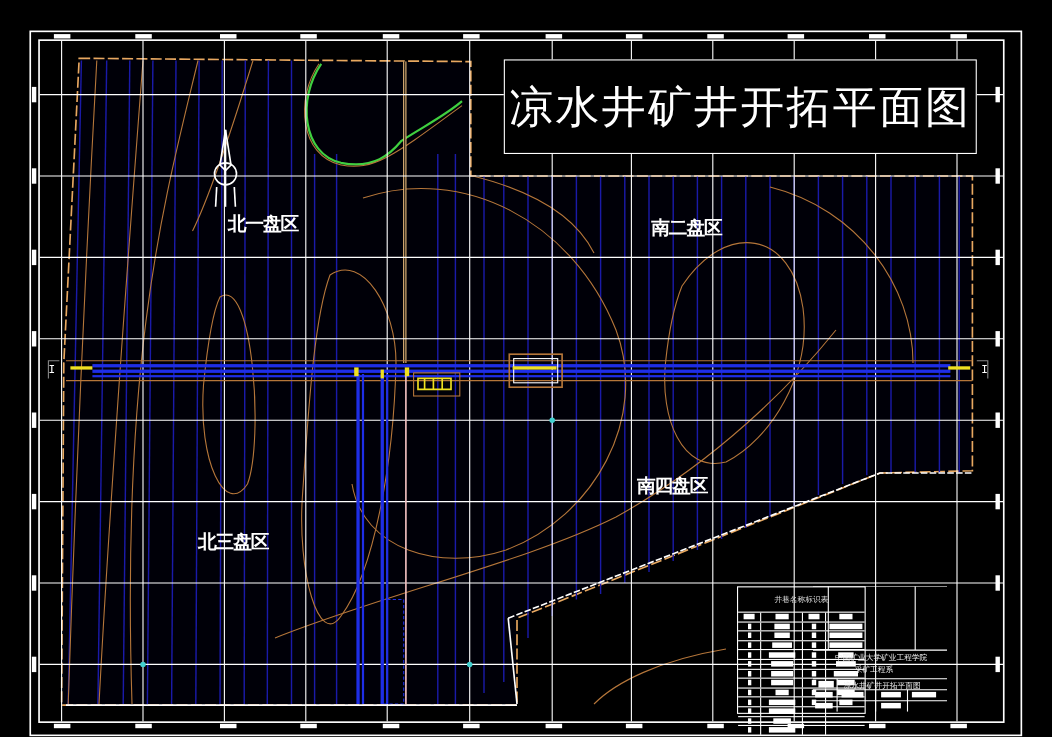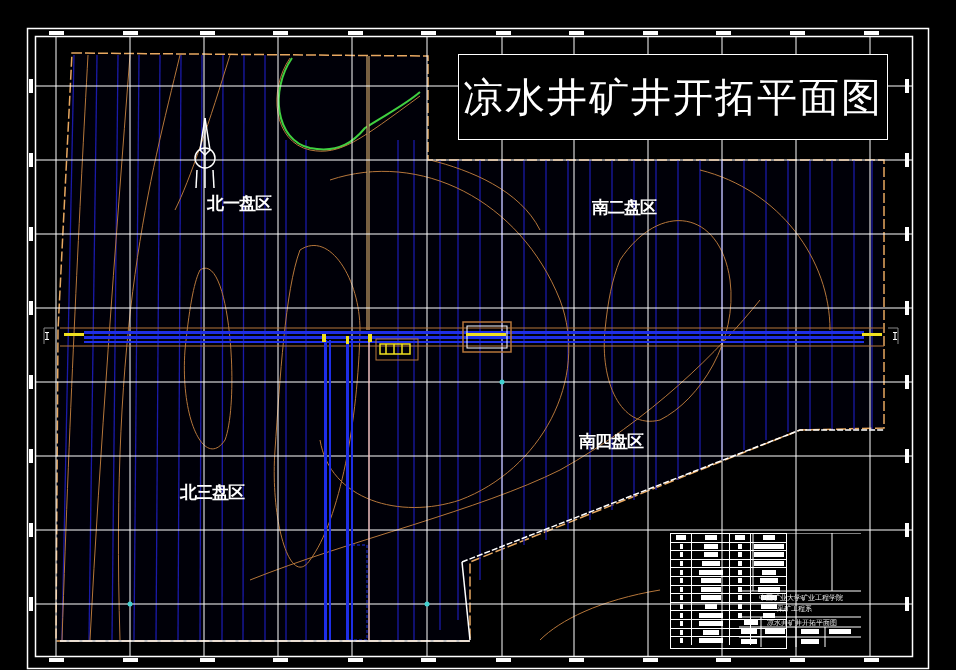--- a/index.html
+++ b/index.html
@@ -210,20 +210,21 @@
 <div class="title-box">
   <span class="title-text">凉水井矿井开拓平面图</span>
 </div>
 
 <div class="region-label" style="left:207px;top:192px;text-align:center;">北一盘区</div>
 <div class="region-label" style="left:592px;top:196px;">南二盘区</div>
 <div class="region-label" style="left:579px;top:430px;">南四盘区</div>
 <div class="region-label" style="left:180px;top:481px;">北三盘区</div>
 
 <div class="legend-table">
+  <div class="legend-title">井巷名称标识表</div>
   <div class="legend-row">
     <div class="lc" style="width:20px">
         <div class="bar" style="width:10px"></div>
       </div>
     <div class="lc" style="width:37px">
         <div class="bar" style="width:12px"></div>
       </div>
     <div class="lc" style="width:20px">
         <div class="bar" style="width:10px"></div>
       </div>

